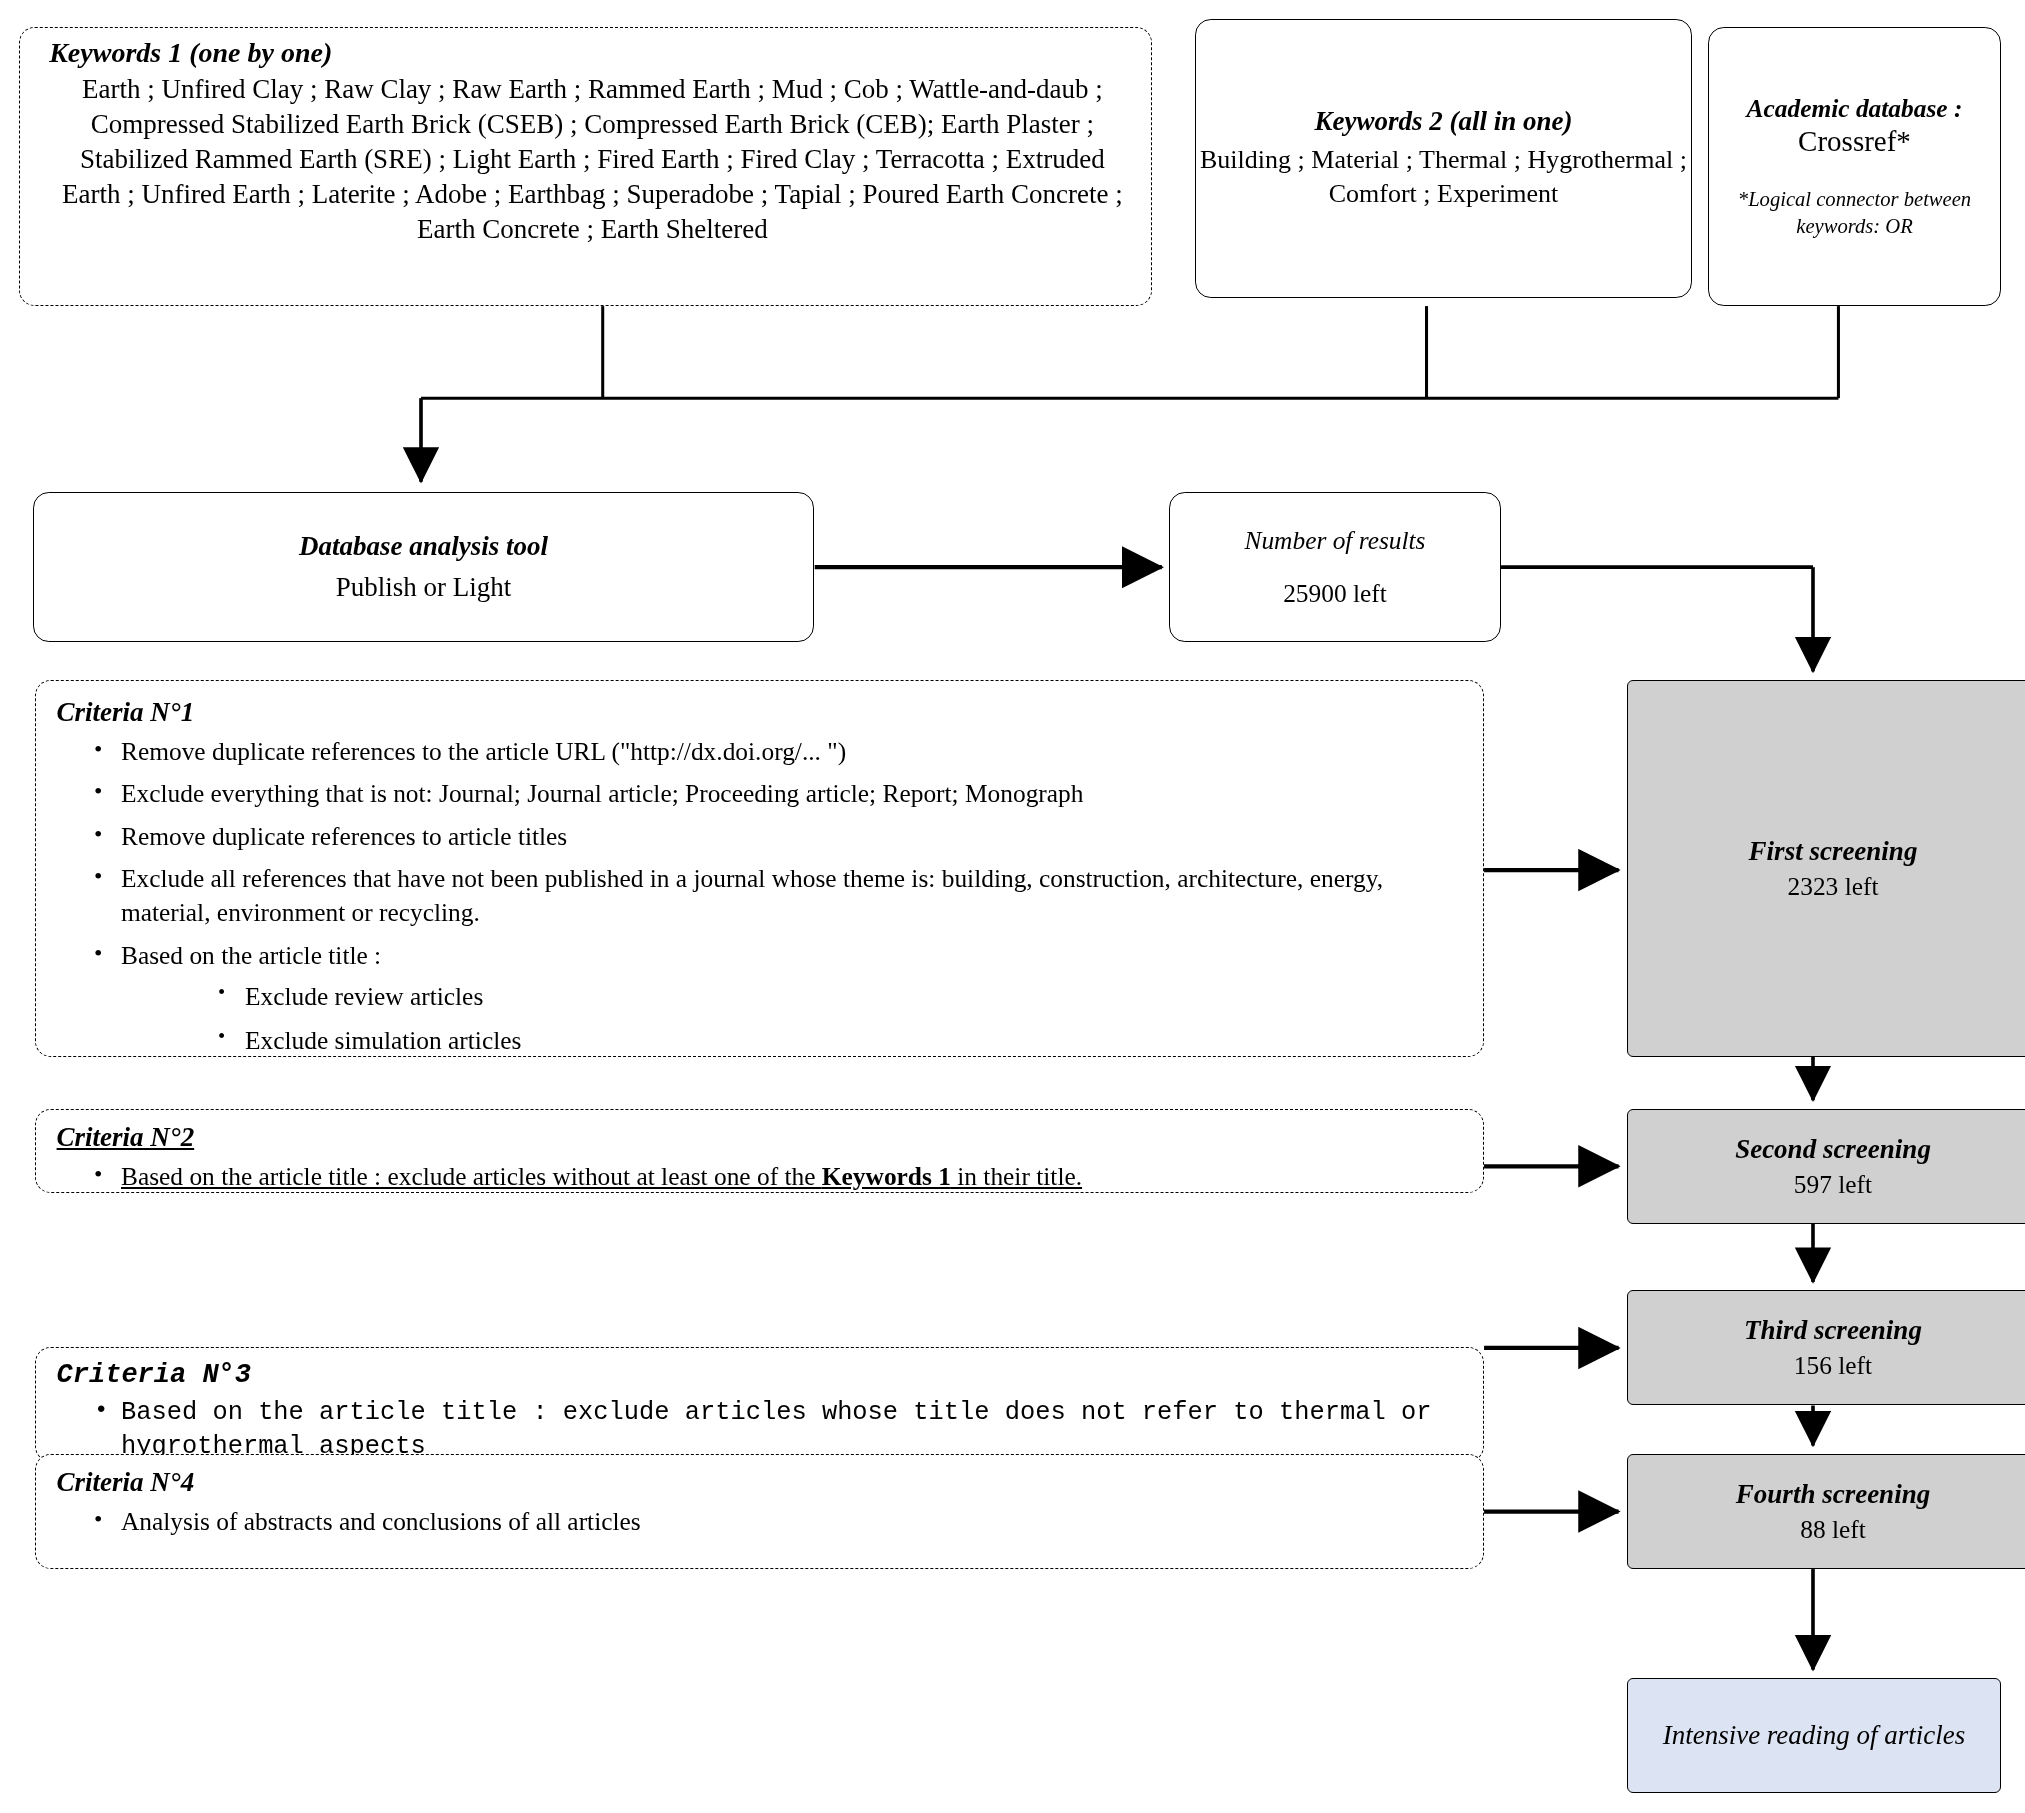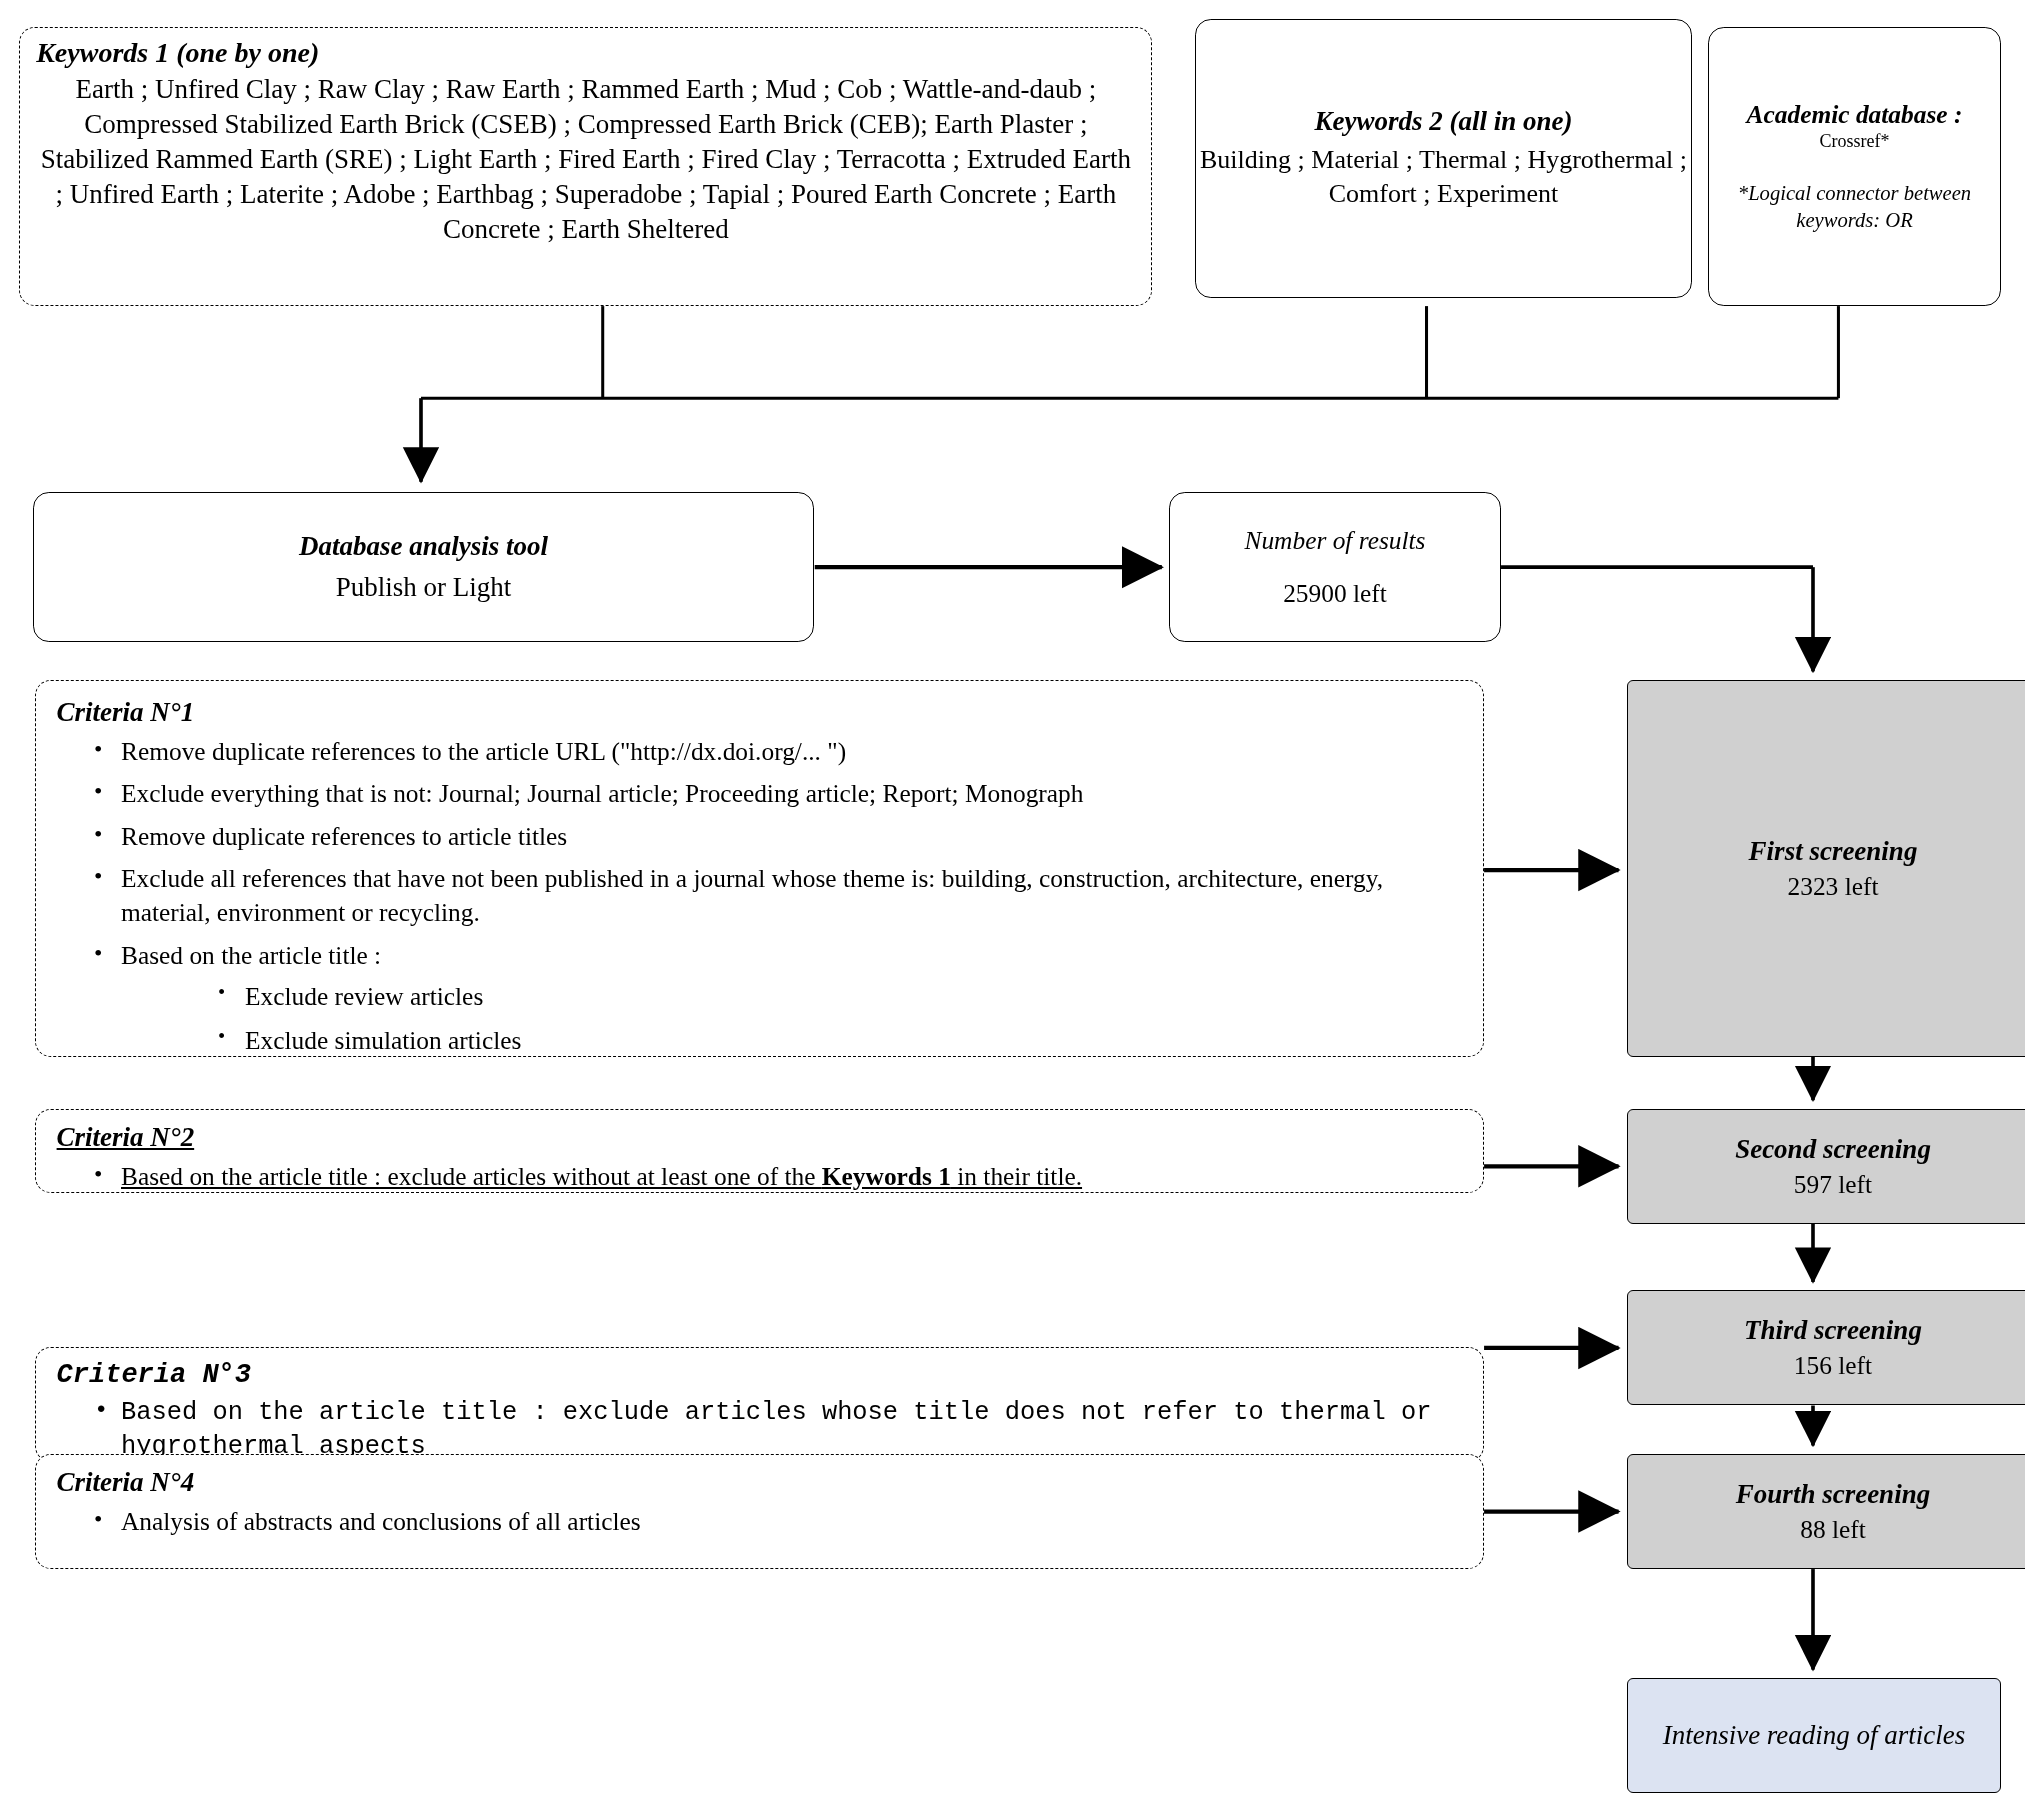--- a/index.html
+++ b/index.html
@@ -47,36 +47,36 @@
     flex-direction: column;
     align-items: center;
     justify-content: center;
     text-align: center;
   }
   .ttl {
     font-style: italic;
     font-weight: bold;
   }
   
-  #kw1 { left: 19.4px; top: 27px; width: 1133px; height: 279px; }
+  #kw1 { left: 19.4px; top: 27px; width: 1133px; height: 279px; padding-left: 13px; }
   #kw1 .inner { padding: 8.5px 15.8px 0 15.8px; }
   #kw1 .ttl { font-size: 28px; margin-bottom: 3.6px; }
   #kw1 .body {
     font-size: 27px;
     line-height: 1.30;
     text-align: center;
   }
   
   #kw2 { left: 1195px; top: 19px; width: 497px; height: 279px; }
   #kw2 .ttl { font-size: 27px; margin-bottom: 6px; }
   #kw2 .body { font-size: 26px; line-height: 1.32; }
   
   #acdb { left: 1708px; top: 27px; width: 293px; height: 279px; }
   #acdb .ttl { font-size: 25.4px; }
-  #acdb .sub { font-size: 18px; margin-top: 2.4px; }
+  #acdb .sub { font-size: 29px; margin-top: 2.4px; }
   #acdb .note {
     font-size: 20.6px;
     font-style: italic;
     line-height: 1.3;
     margin-top: 28px;
   }
   
   #dbtool { left: 33px; top: 492px; width: 781px; height: 150px; }
   #dbtool .ttl { font-size: 27px; margin-bottom: 9.7px; }
   #dbtool .sub { font-size: 27px; }

